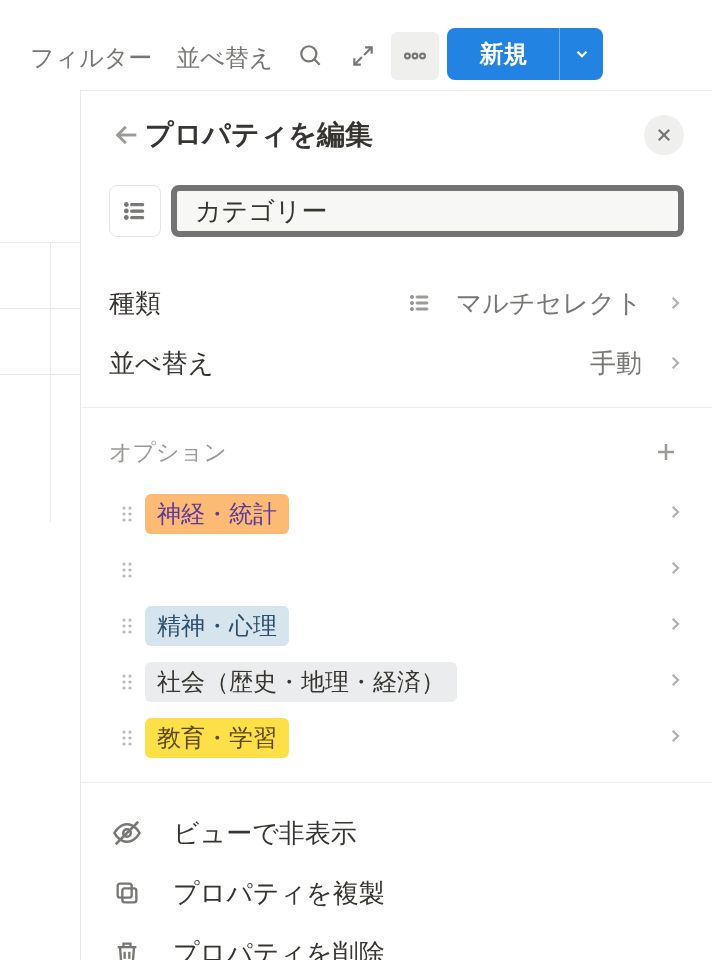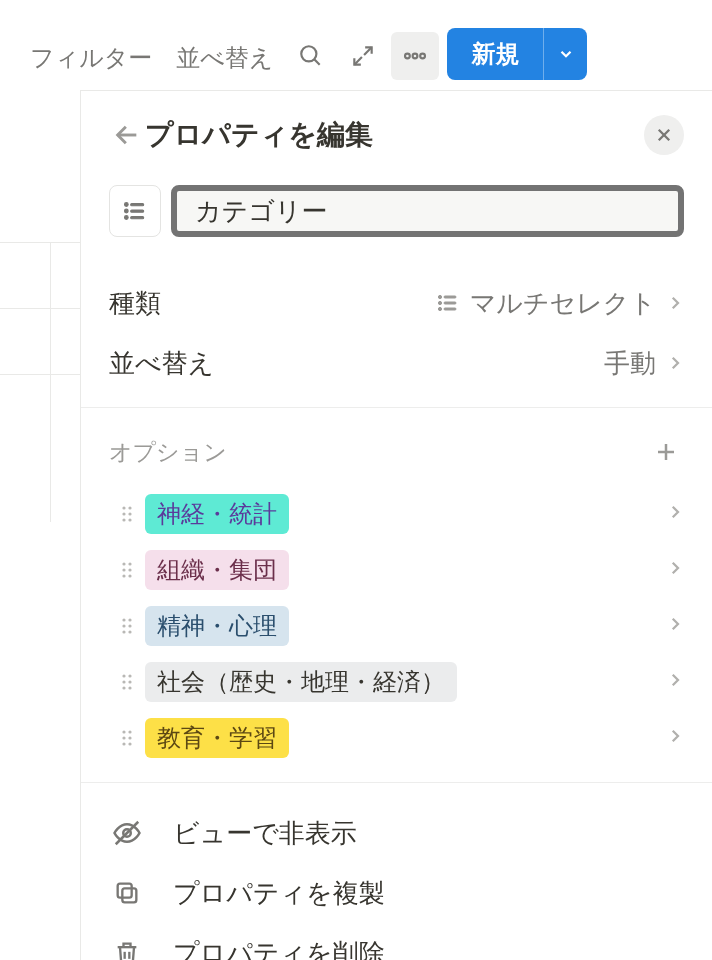--- a/index.html
+++ b/index.html
@@ -6,21 +6,21 @@
   html, body { width: 712px; height: 960px; font-family: -apple-system, BlinkMacSystemFont, "Segoe UI", sans-serif; background: #fff; color: #37352f; }
   body { position: relative; overflow: hidden; }
 
   
   .toolbar { height: 80px; display: flex; align-items: flex-end; gap: 4px; padding: 0 16px 0 20px; font-size: 24px; color: #787774; }
   .toolbar .tb-text { padding: 6px 10px; border-radius: 6px; cursor: pointer; }
   .toolbar .tb-icon { width: 48px; height: 48px; display: flex; align-items: center; justify-content: center; border-radius: 6px; cursor: pointer; }
   .tb-icon.active { background: #efefee; }
   .tb-icon svg { stroke: #787774; fill: none; stroke-width: 2; }
   .primary-btn-wrap { display: flex; margin-left: 4px; }
-  .primary-btn { background: #2383e2; color: #fff; font-weight: 600; font-size: 24px; padding: 10px 24px; border-radius: 8px 0 0 8px; cursor: pointer; }
+  .primary-btn { background: #2383e2; color: #fff; font-weight: 600; font-size: 24px; padding: 10px 32px; border-radius: 8px 0 0 8px; cursor: pointer; }
   .primary-chev { background: #2383e2; color: #fff; width: 44px; display: flex; align-items: center; justify-content: center; border-left: 1px solid rgba(255,255,255,.35); border-radius: 0 8px 8px 0; cursor: pointer; }
   .primary-chev svg { stroke:#fff; fill:none; stroke-width:3; }
 
   
   .bg-lines { position:absolute; left:0; top:90px; width:80px; height:870px; }
   .bg-lines .hline { position:absolute; left:0; width:80px; border-top:1px solid #e9e9e7; }
   .bg-lines .h1 { top: 152px; } .bg-lines .h2 { top: 218px; } .bg-lines .h3 { top: 284px; }
   .bg-lines .vline { position:absolute; top:152px; left:50px; width:0; height:280px; border-left:1px solid #e9e9e7; }
 
   
@@ -33,38 +33,38 @@
   .close-btn { width:40px; height:40px; border-radius:20px; background:#efefee; display:flex; align-items:center; justify-content:center; cursor:pointer; }
   .close-btn svg { stroke:#787774; fill:none; stroke-width:3; }
 
   .name-row { display:flex; gap:10px; margin-bottom: 36px; }
   .type-pill { width:52px; height:52px; border:1px solid #e4e4e2; border-radius:8px; display:flex; align-items:center; justify-content:center; cursor:pointer; }
   .type-pill svg { stroke:#787774; fill:#787774; }
   .name-input { flex:1; height:52px; border:6px solid #737373; background:#f7f7f5; border-radius:8px; padding:0 18px; font-size:26px; color:#37352f; outline:none; }
 
   .kv-row { display:flex; align-items:center; height:60px; font-size:26px; cursor:pointer; }
   .kv-label { flex:1; color:#37352f; }
-  .kv-val { display:flex; align-items:center; gap:10px; color:#787774; }
+  .kv-val { display:flex; align-items:center; gap:24px; color:#787774; }
   .kv-val svg.lead { stroke:#9b9a97; fill:#9b9a97; }
   .kv-chev svg { stroke:#b1b0ad; fill:none; stroke-width:3; }
 
   .divider { border-top:1px solid #ededec; margin: 14px -28px 20px -28px; }
 
   .section-head { display:flex; align-items:center; height:48px; }
   .section-head .sh-label { flex:1; font-size:23px; color:#9b9a97; }
   .add-btn { width:36px; height:36px; display:flex; align-items:center; justify-content:center; cursor:pointer; }
   .add-btn svg { stroke:#9b9a97; fill:none; stroke-width:2.5; }
 
   .options { margin-top: 10px; margin-bottom: 16px; }
   .opt-row { display:flex; align-items:center; height:56px; cursor:pointer; }
   .drag-handle { width:36px; display:flex; align-items:center; justify-content:center; cursor:grab; }
   .drag-handle svg { fill:#b9b8b5; }
   .tag { display:inline-flex; align-items:center; padding: 4px 12px; border-radius:6px; font-size:24px; color:#37352f; }
   .opt-row .kv-chev { margin-left:auto; }
-  .c0 { background:#5eead4; color:#5b3a9b; }
+  .c0 { background:#fdba74; color:#5b3a9b; }
   .c1 { background:#f5dfeb; color:#6b2f4b; }
   .c2 { background:#d6e4ee; color:#2a4e6d; }
   .c3 { background:#ebeced; color:#37352f; }
   .c4 { background:#fde047; color:#5c4813; }
 
   .actions { }
   .act-row { display:flex; align-items:center; height:60px; font-size:26px; cursor:pointer; gap:28px; }
   .act-icon { width:36px; display:flex; align-items:center; justify-content:center; }
   .act-icon svg { stroke:#787774; fill:none; stroke-width:2; }
 </style>
@@ -205,21 +205,20 @@
       <div class="drag-handle">
           <svg width="16" height="20" viewBox="0 0 12 20">
             <circle cx="3" cy="4" r="1.6"></circle>
             <circle cx="9" cy="4" r="1.6"></circle>
             <circle cx="3" cy="10" r="1.6"></circle>
             <circle cx="9" cy="10" r="1.6"></circle>
             <circle cx="3" cy="16" r="1.6"></circle>
             <circle cx="9" cy="16" r="1.6"></circle>
           </svg>
         </div>
-      <span class="tag c1">組織・集団</span>
       <span class="kv-chev"><svg width="18" height="18" viewBox="0 0 24 24">
             <polyline points="9 5 16 12 9 19"></polyline>
           </svg></span>
     </div>
     <div class="opt-row">
       <div class="drag-handle">
           <svg width="16" height="20" viewBox="0 0 12 20">
             <circle cx="3" cy="4" r="1.6"></circle>
             <circle cx="9" cy="4" r="1.6"></circle>
             <circle cx="3" cy="10" r="1.6"></circle>

